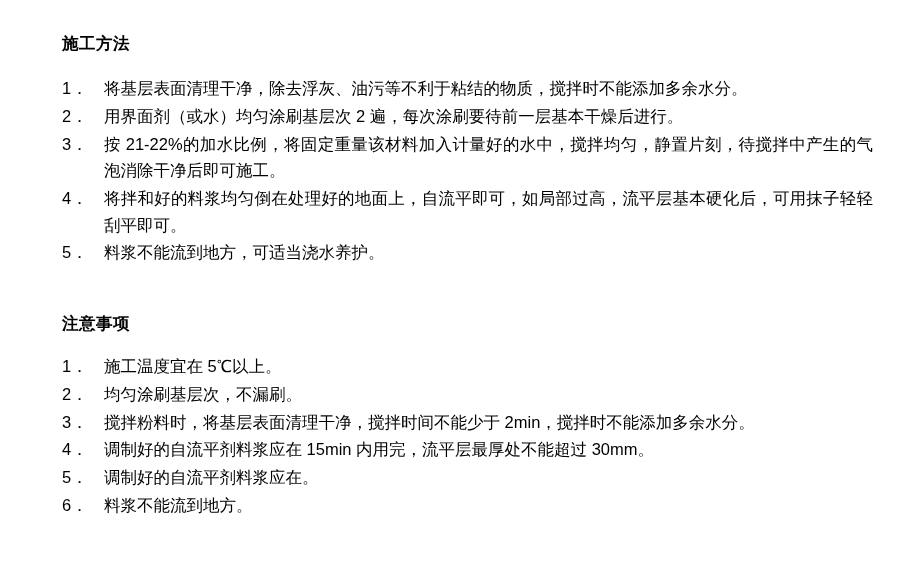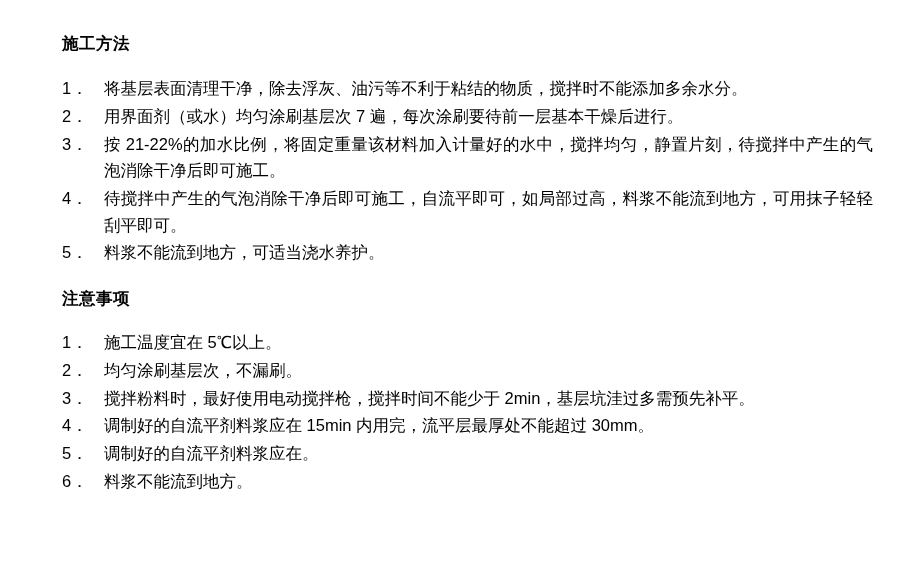--- a/index.html
+++ b/index.html
@@ -22,21 +22,21 @@
     padding: 30px 48px 0 62px;
   }
   .section-heading {
     font-size: 16.5px;
     font-weight: bold;
     letter-spacing: 0.5px;
     margin: 0;
     line-height: 1.4;
   }
   .heading-gap-1 { margin-top: 2px; }
-  .heading-gap-2 { margin-top: 22px; font-family: Liberation Mono, monospace; }
+  .heading-gap-2 { margin-top: 46px; }
 
   .list {
     margin: 0;
     padding: 0;
     list-style: none;
   }
   .list-gap-1 { margin-top: 20px; }
   .list-gap-2 { margin-top: 18px; }
 
   .item {
@@ -65,50 +65,50 @@
 
   <h2 class="section-heading heading-gap-1">施工方法</h2>
 
   <ul class="list list-gap-1">
     <li class="item">
       <span class="num">1．</span>
       <span class="txt">将基层表面清理干净，除去浮灰、油污等不利于粘结的物质，搅拌时不能添加多余水分。</span>
     </li>
     <li class="item">
       <span class="num">2．</span>
-      <span class="txt">用界面剂（或水）均匀涂刷基层次 7 遍，每次涂刷要待前一层基本干燥后进行。</span>
+      <span class="txt">用界面剂（或水）均匀涂刷基层次 2 遍，每次涂刷要待前一层基本干燥后进行。</span>
     </li>
     <li class="item">
       <span class="num">3．</span>
       <span class="txt">按 21-22%的加水比例，将固定重量该材料加入计量好的水中，搅拌均匀，静置片刻，待搅拌中产生的气泡消除干净后即可施工。</span>
     </li>
     <li class="item">
       <span class="num">4．</span>
-      <span class="txt">待搅拌中产生的气泡消除干净后即可施工，自流平即可，如局部过高，料浆不能流到地方，可用抹子轻轻刮平即可。</span>
+      <span class="txt">将拌和好的料浆均匀倒在处理好的地面上，自流平即可，如局部过高，流平层基本硬化后，可用抹子轻轻刮平即可。</span>
     </li>
     <li class="item tight">
       <span class="num">5．</span>
       <span class="txt">料浆不能流到地方，可适当浇水养护。</span>
     </li>
   </ul>
 
   <h2 class="section-heading heading-gap-2">注意事项</h2>
 
   <ul class="list list-gap-2">
     <li class="item">
       <span class="num">1．</span>
       <span class="txt">施工温度宜在 5℃以上。</span>
     </li>
     <li class="item">
       <span class="num">2．</span>
       <span class="txt">均匀涂刷基层次，不漏刷。</span>
     </li>
     <li class="item">
       <span class="num">3．</span>
-      <span class="txt">搅拌粉料时，最好使用电动搅拌枪，搅拌时间不能少于 2min，基层坑洼过多需预先补平。</span>
+      <span class="txt">搅拌粉料时，将基层表面清理干净，搅拌时间不能少于 2min，搅拌时不能添加多余水分。</span>
     </li>
     <li class="item">
       <span class="num">4．</span>
       <span class="txt">调制好的自流平剂料浆应在 15min 内用完，流平层最厚处不能超过 30mm。</span>
     </li>
     <li class="item">
       <span class="num">5．</span>
       <span class="txt">调制好的自流平剂料浆应在。</span>
     </li>
     <li class="item tight">

